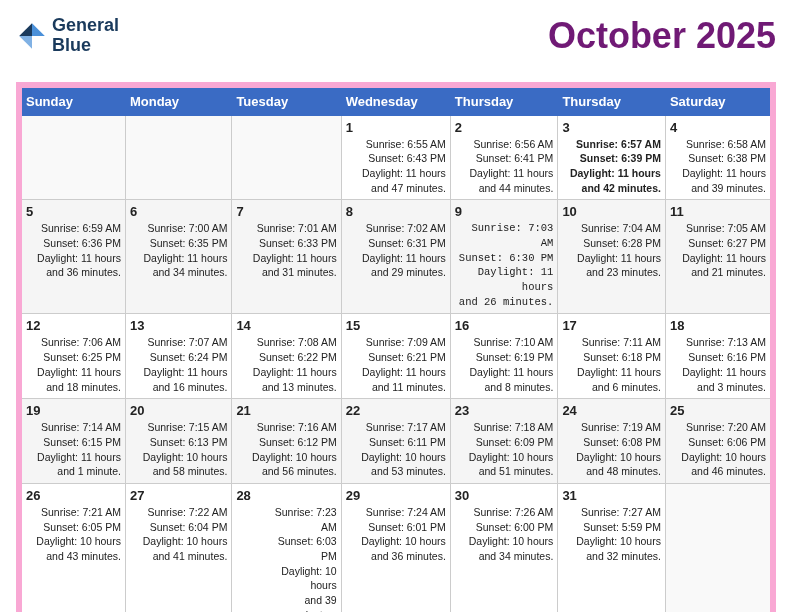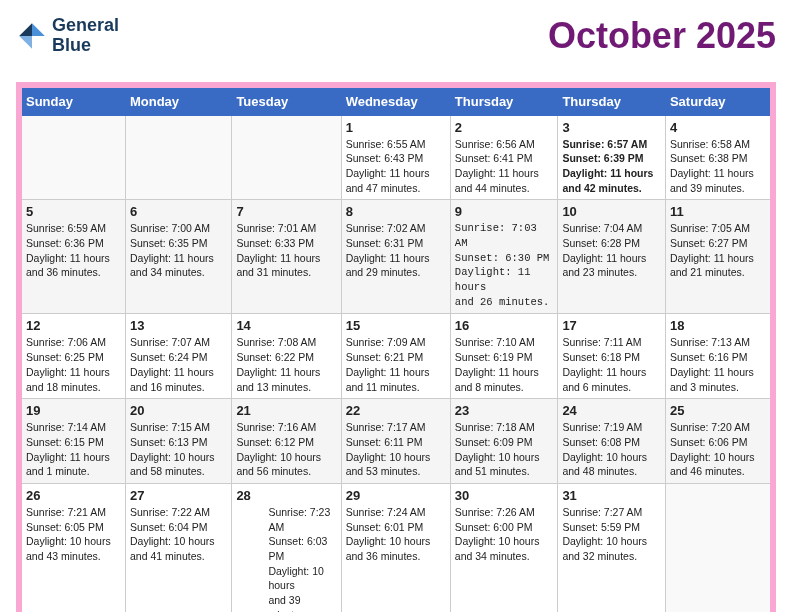--- a/index.html
+++ b/index.html
@@ -77,20 +77,21 @@
     .day-num {
       font-size: 13px;
       font-weight: bold;
       display: block;
       margin-bottom: 2px;
     }
     .day-info {
       font-size: 10.5px;
       line-height: 1.4;
       color: #222;
+      text-align: right;
     }
     td.empty {
       background: #f9f9f9;
     }
   </style>
 </head>
 <body>
 
 <div class="header">
   <div class="logo">

